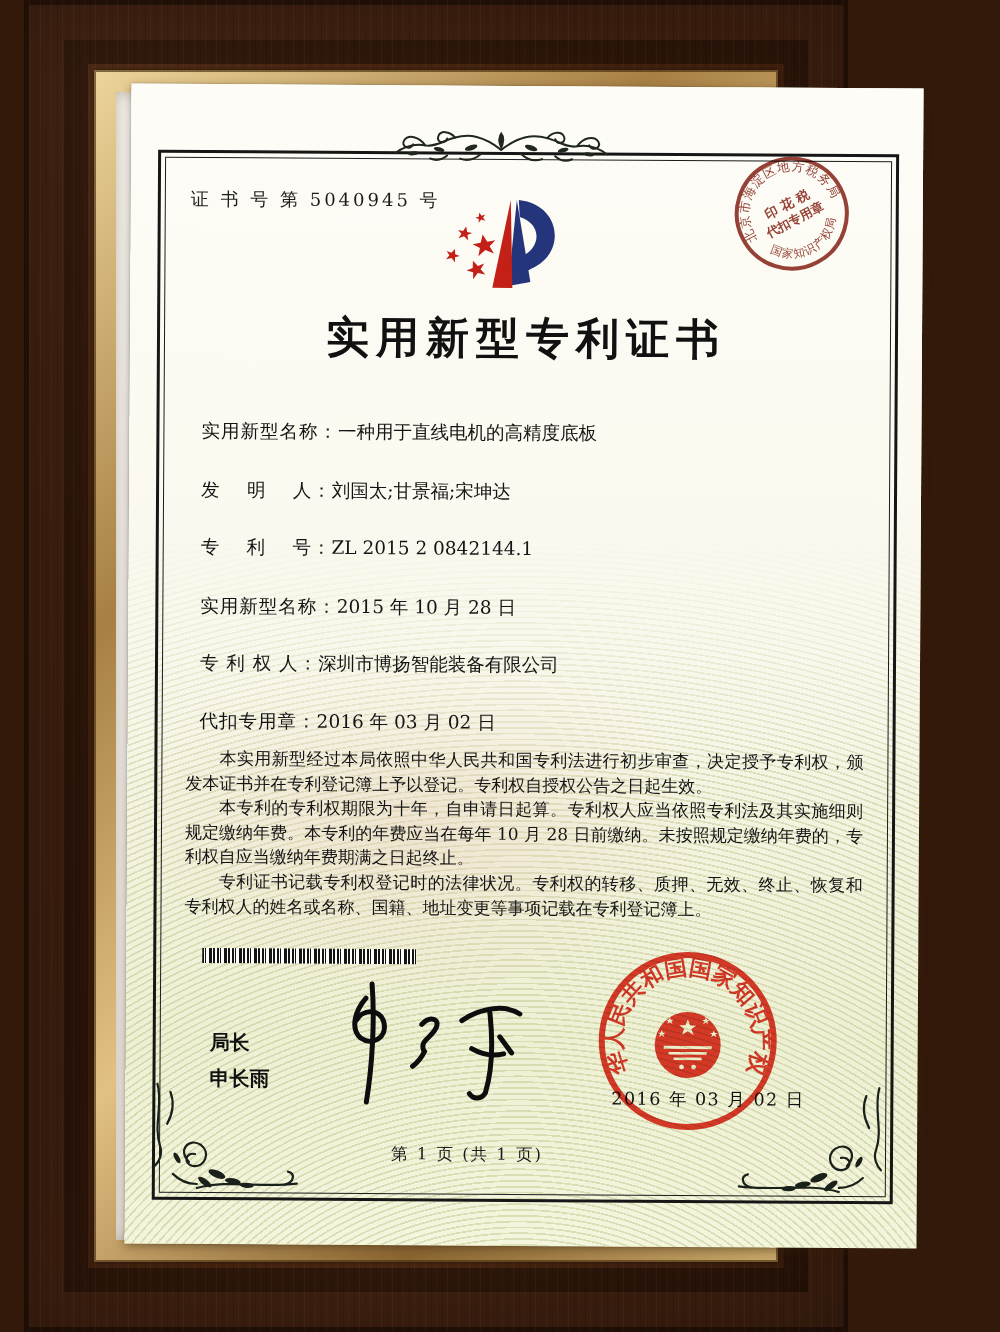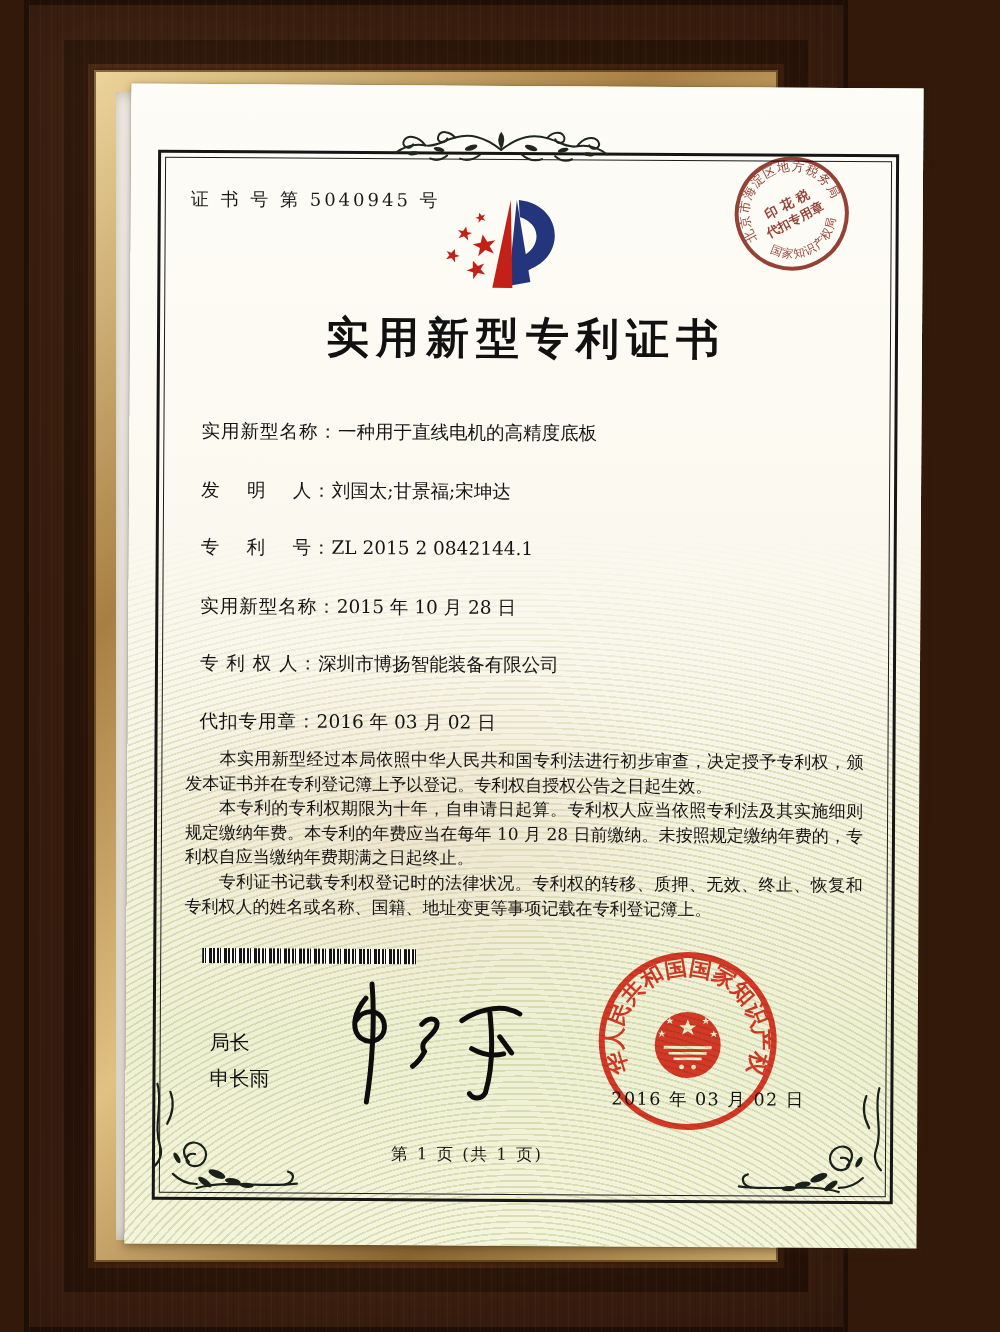--- a/index.html
+++ b/index.html
@@ -45,21 +45,21 @@
   .title{position:absolute;left:0;top:224px;width:100%;text-align:center;
     font-size:43px;font-weight:bold;letter-spacing:7px;color:#111;}
   .frow{position:absolute;left:72px;font-size:18.5px;color:#141414;white-space:nowrap;}
   .frow .lab{letter-spacing:1px;text-align:center;}
   .paras{position:absolute;left:58px;top:662px;width:678px;font-size:17px;
     line-height:24.6px;text-align:justify;color:#141414;}
   .paras p{margin:0;text-indent:2em;}
   .barcode{position:absolute;left:76px;top:864px;width:214px;height:15px;
     background:repeating-linear-gradient(90deg,#141414 0 2px,#fdfdfa 2px 3px,#141414 3px 4px,#fdfdfa 4px 7px,#141414 7px 10px,#fdfdfa 10px 11px,#141414 11px 12.5px,#fdfdfa 12.5px 15px);}
   .officer{position:absolute;left:84px;top:940px;font-family:"DejaVu Sans","Liberation Sans",sans-serif;
-    font-weight:normal;font-size:20px;color:#111;line-height:36px;}
+    font-weight:bold;font-size:20px;color:#111;line-height:36px;}
   .sig{position:absolute;left:188px;top:893px;}
   .sealdate{position:absolute;left:486px;top:1000px;font-size:17.5px;letter-spacing:1.5px;color:#101010;z-index:4;}
   .seal{position:absolute;left:470px;top:862px;z-index:5;mix-blend-mode:multiply;opacity:.94;}
   .taxstamp{position:absolute;left:599px;top:64px;mix-blend-mode:multiply;opacity:.9;}
   .footer{position:absolute;left:192px;top:1058px;width:300px;text-align:center;
     font-size:16.5px;letter-spacing:2px;color:#1a1a1a;}
 </style>
 </head>
 <body>
 

